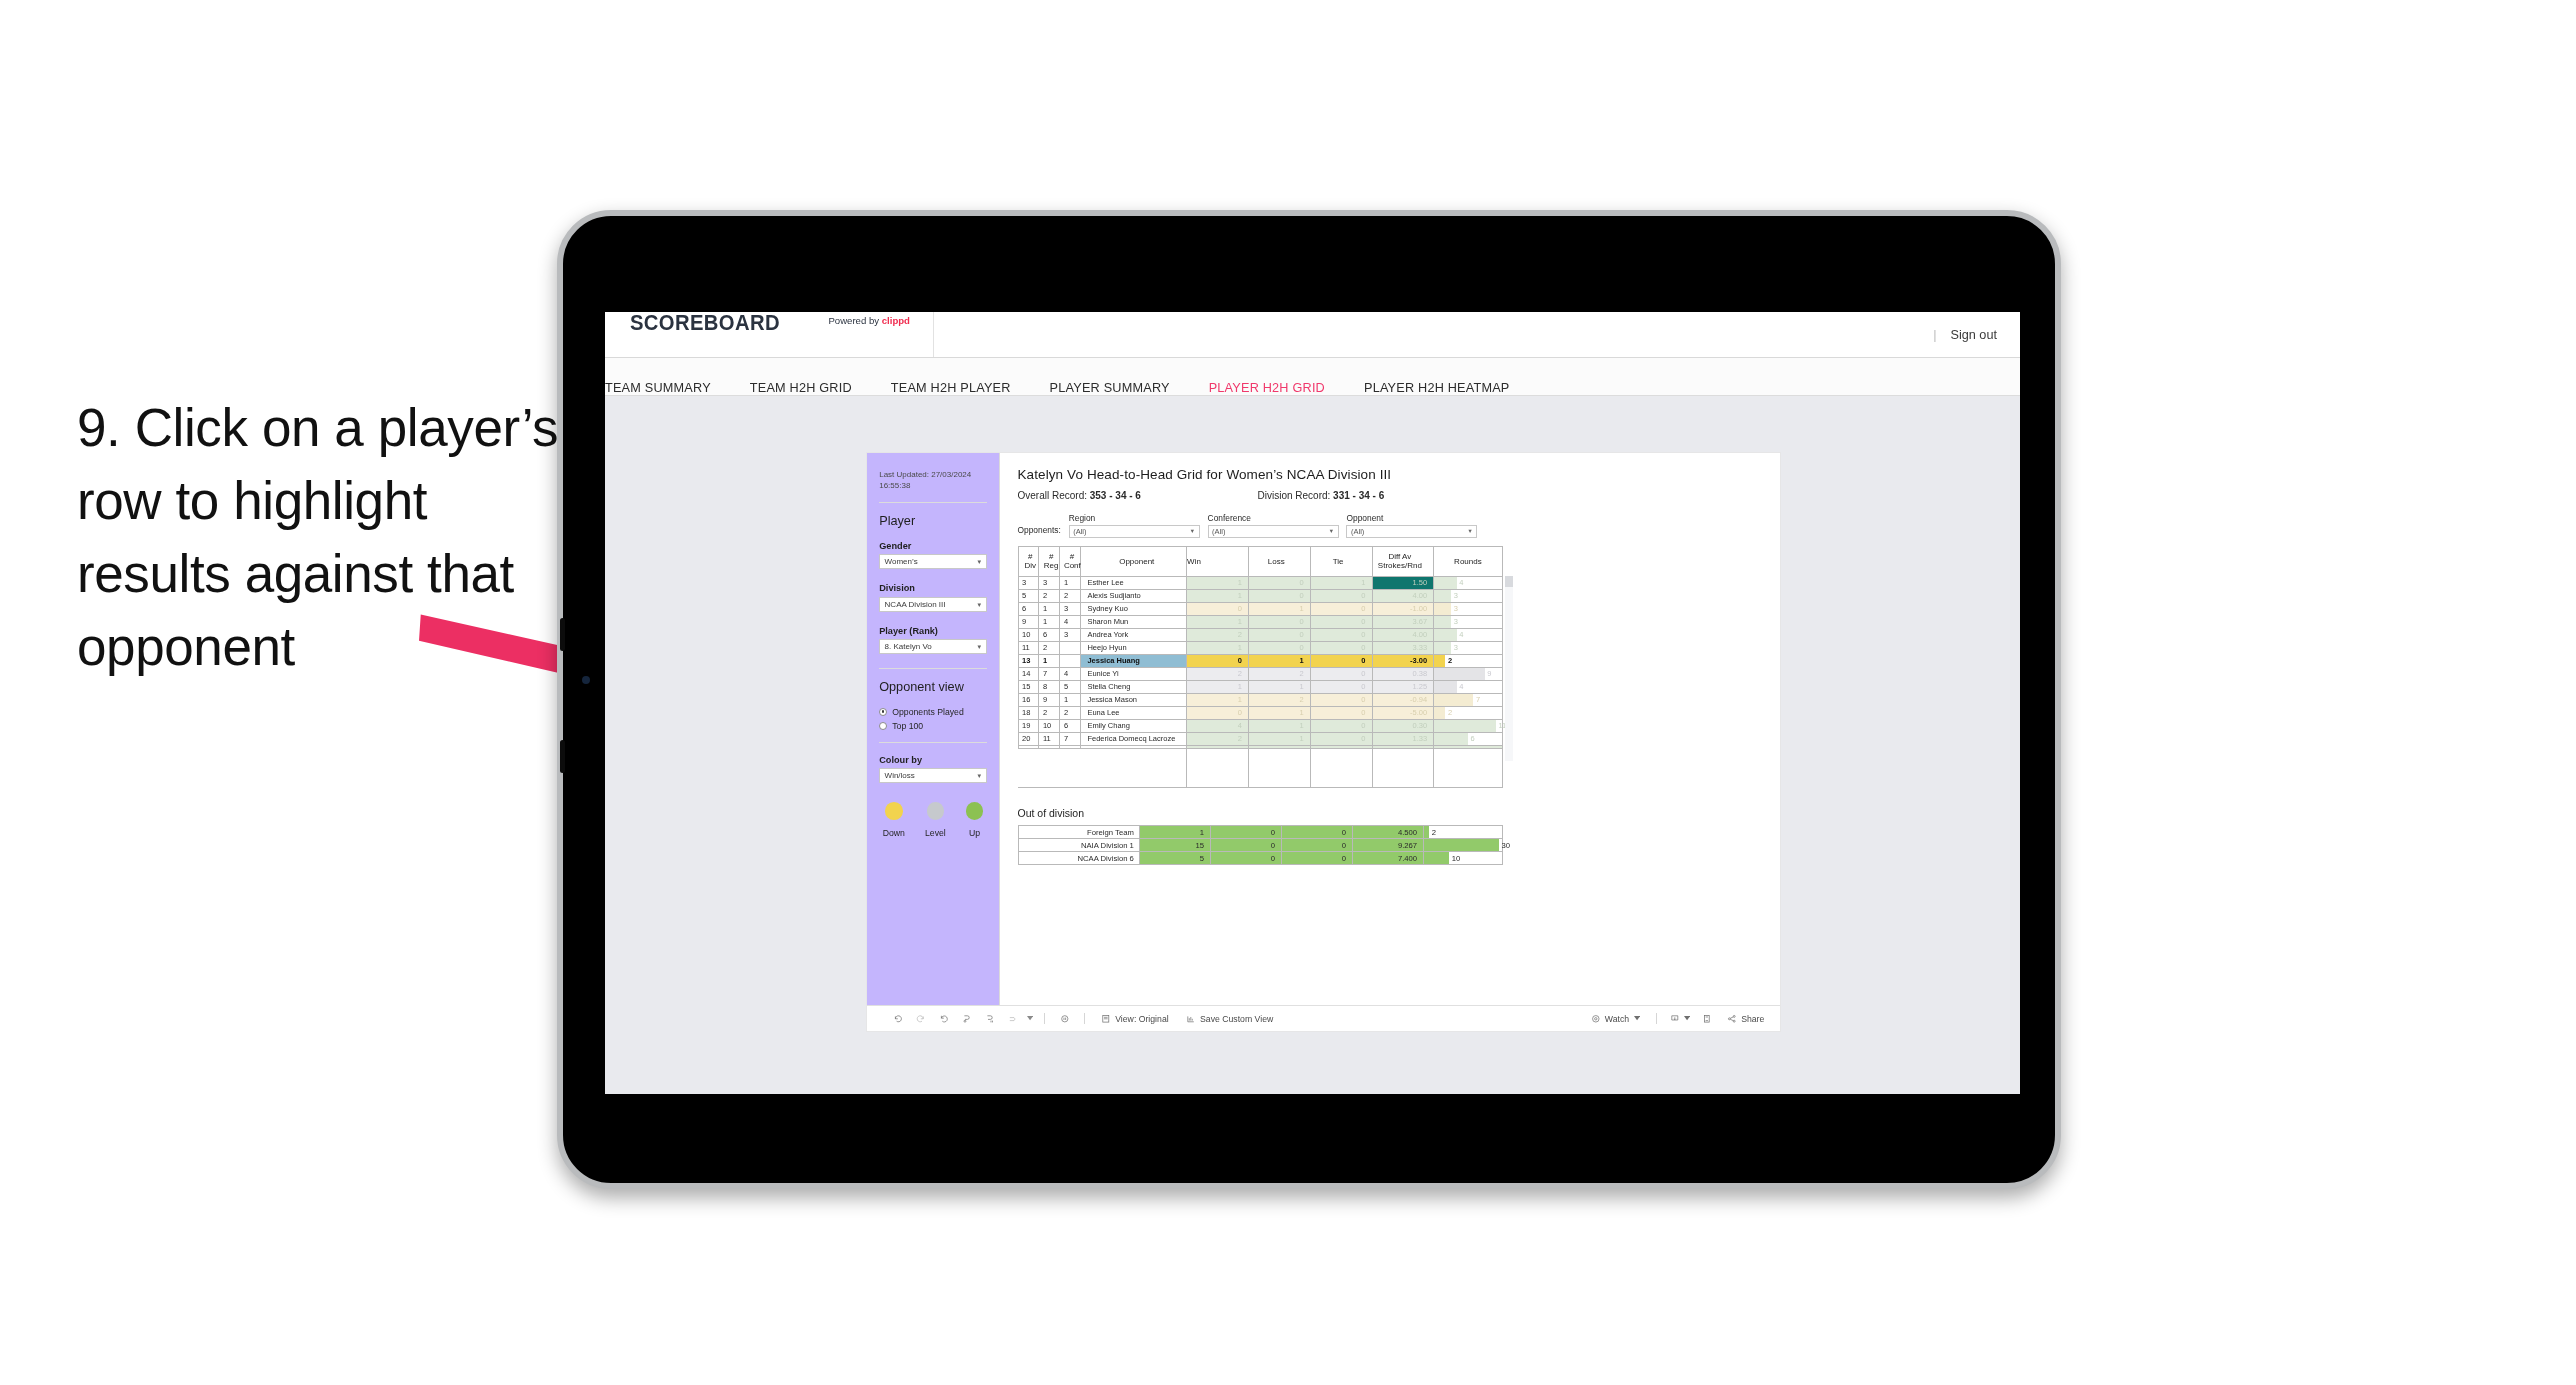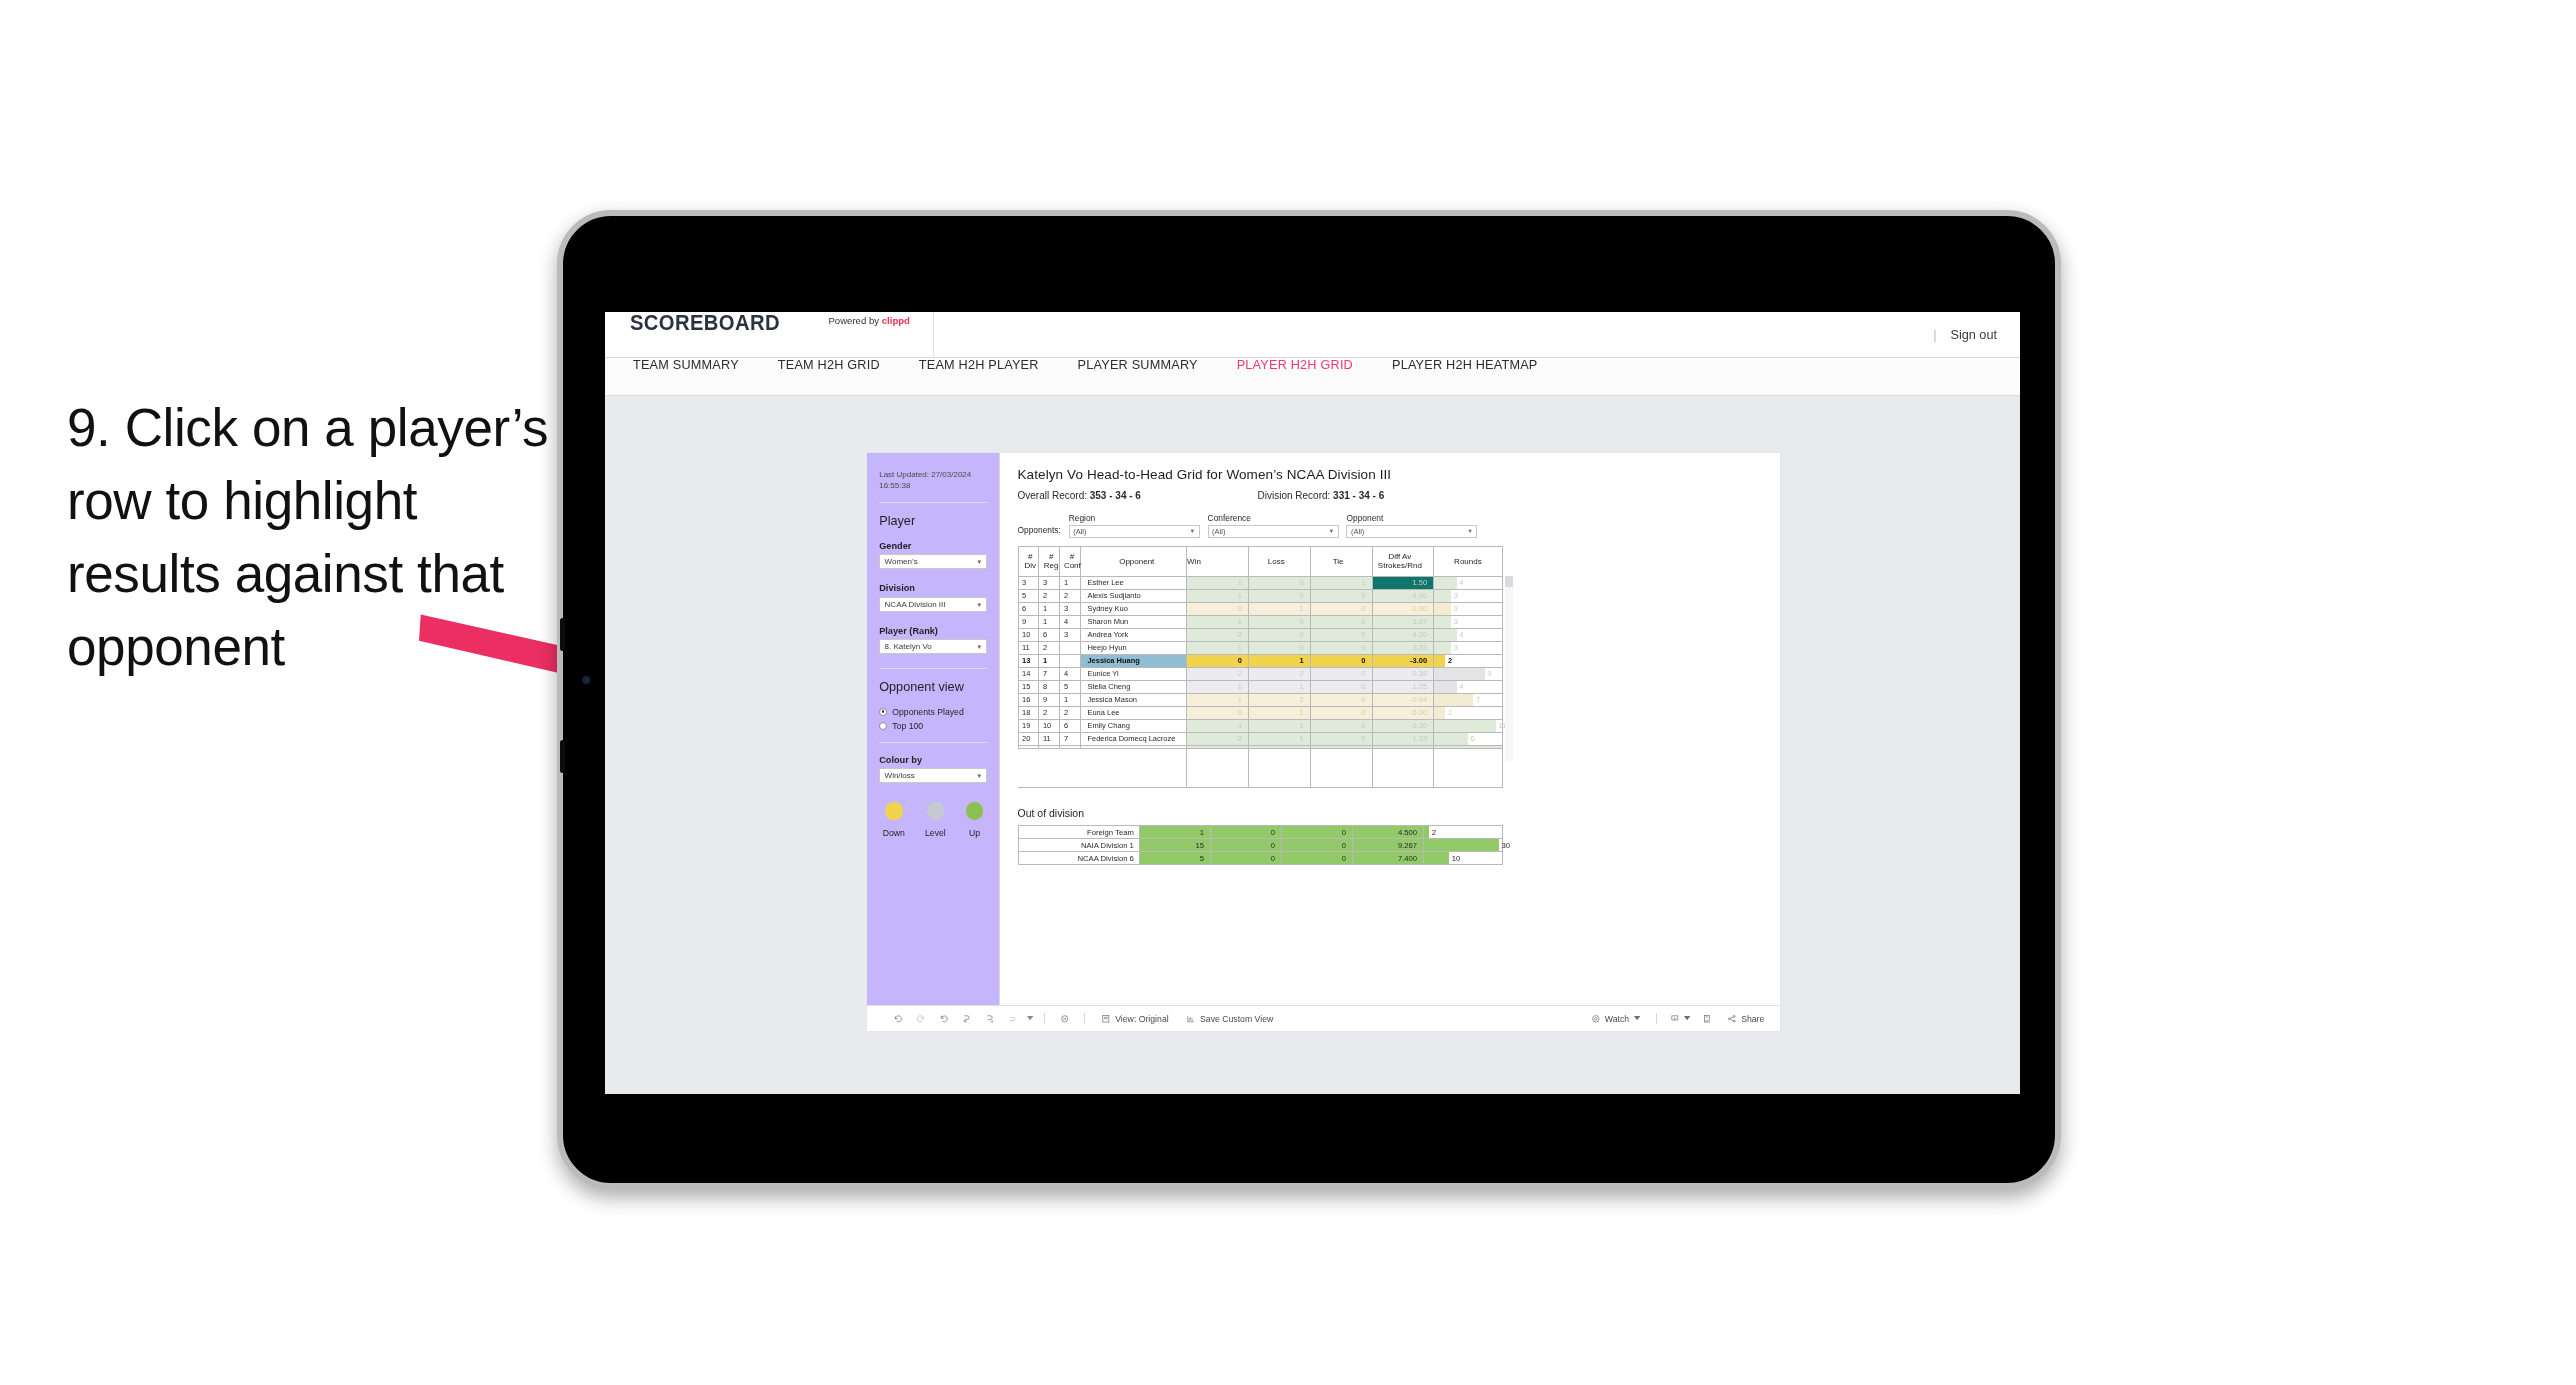--- a/index.html
+++ b/index.html
@@ -7,21 +7,21 @@
     width: 2576px; height: 1386px;
     background: #ffffff;
     font-family: "Liberation Sans", sans-serif;
     overflow: hidden;
   }
   #root { position: relative; width: 2576px; height: 1386px; background:#fff; }
 
   
   #caption {
     position: absolute;
-    left: 67px; top: 391px;
+    left: 77px; top: 391px;
     width: 489px;
     font-size: 53px;
     line-height: 1.38;
     color: #111111;
     font-family: "Liberation Sans", sans-serif;
     letter-spacing: -0.4px;
   }
 
   
   #arrow { position:absolute; left:419px; top:611px; width:716px; height:201px; pointer-events:none; }
@@ -85,22 +85,21 @@
   .signout {
     margin-left:auto; display:flex; align-items:center; gap:14px;
     padding-right:23px; font-size:12.7px; color:#3a3a3a;
   }
   .signout .bar { color:#bcbcbc; }
   .signout a { cursor:pointer; }
 
   
   #subnav {
     height:38px; background:#fbfbfb;
-    display:flex; align-items:flex-start; gap:0;
-    padding-left:28px;
+    display:flex; align-items:flex-end; gap:0;
     border-bottom:0.9px solid #dcdcdc;
   }
   #subnav .tab {
     font-size:12.7px; color:#2c2c2c; letter-spacing:0.2px;
     padding:0 20px 0 0; margin-right:19px; cursor:pointer; white-space:nowrap;
   }
   #subnav .tab.active { color:#f0386b; }
 
   
   #viz {

